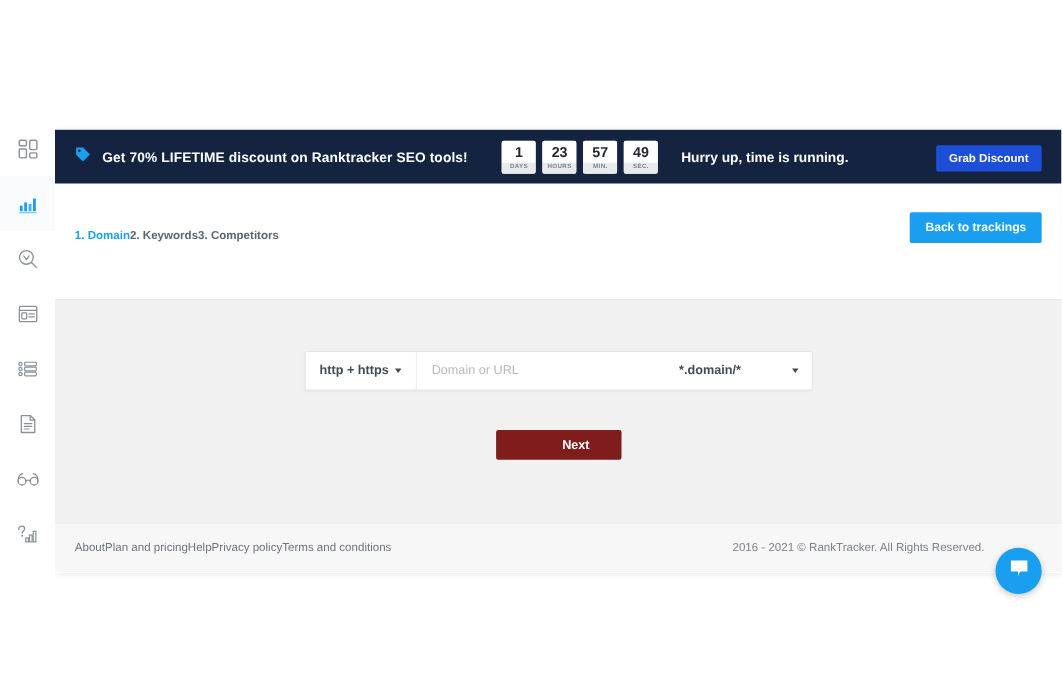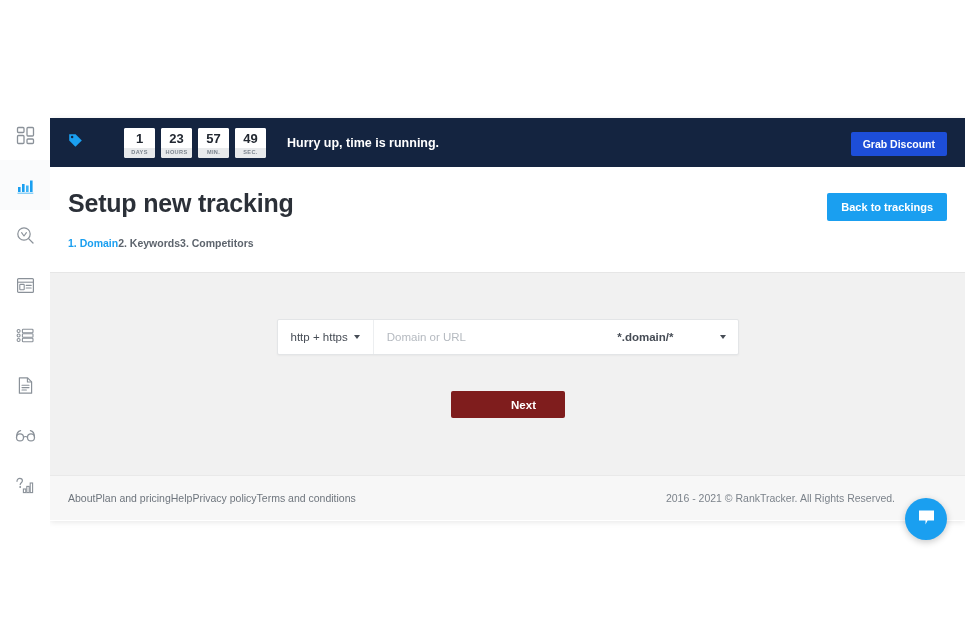--- a/index.html
+++ b/index.html
@@ -194,21 +194,21 @@
     display: flex;
     align-items: center;
     gap: 6px;
     padding: 0 13px;
     border-right: 1px solid #eceef0;
     cursor: pointer;
     white-space: nowrap;
   }
   .proto-sel span {
     font-size: 11.5px;
-    font-weight: normal;
+    font-weight: bold;
     color: #464c55;
   }
   .domain-input {
     flex: 1;
     border: none;
     outline: none;
     padding: 0 13px;
     font-size: 11.5px;
     color: #2b3038;
     font-family: "Liberation Sans", sans-serif;
@@ -397,20 +397,21 @@
 
   <div class="panel">
 
     <div class="promo">
       <span class="tag-icon">
         <svg width="15" height="15" viewBox="0 0 15 15" fill="none">
           <path d="M1.2 1.2 H7.6 L13.8 7.4 L7.4 13.8 L1.2 7.6 Z" fill="#1a9ff0"></path>
           <circle cx="4.1" cy="4.1" r="1.25" fill="#142440"></circle>
         </svg>
       </span>
+      <span class="promo-text">Get 70% LIFETIME discount on Ranktracker SEO tools!</span>
 
       <div class="countdown">
         <div class="cd-box">
           <span class="cd-num">1</span>
           <span class="cd-lab">DAYS</span>
         </div>
         <div class="cd-box">
           <span class="cd-num">23</span>
           <span class="cd-lab">HOURS</span>
         </div>
@@ -423,21 +424,20 @@
           <span class="cd-lab">SEC.</span>
         </div>
       </div>
 
       <span class="hurry">Hurry up, time is running.</span>
 
       <button class="grab-btn">Grab Discount</button>
     </div>
 
     <div class="head">
-      <div class="page-title">Setup new tracking</div>
 
       <div class="steps">
         <span class="step active">1. Domain</span>
         <span class="step">2. Keywords</span>
         <span class="step">3. Competitors</span>
       </div>
 
       <button class="back-btn">Back to trackings</button>
     </div>
 

